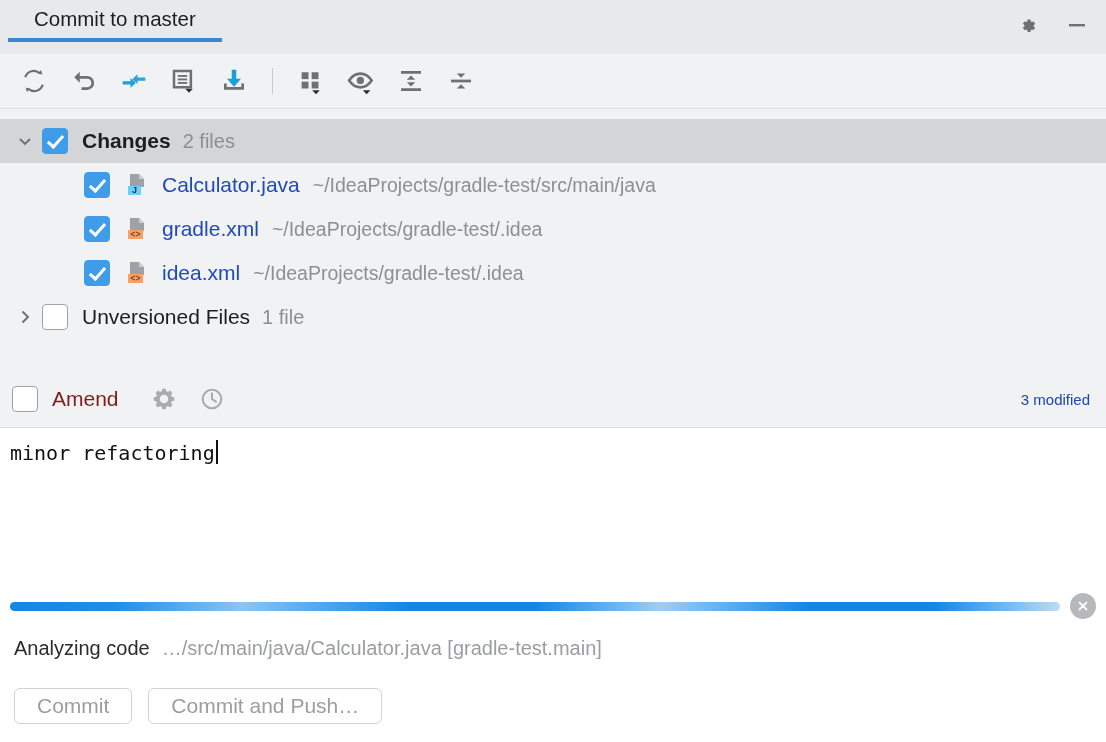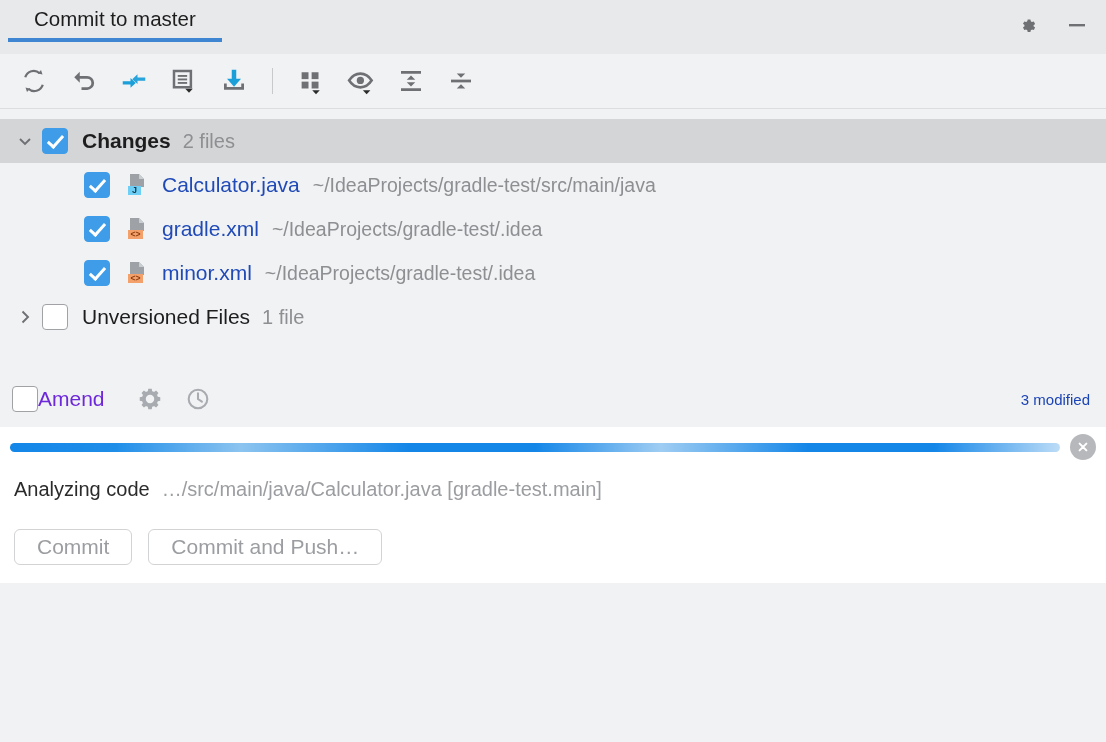--- a/index.html
+++ b/index.html
@@ -178,21 +178,22 @@
   .amend-bar {
     height: 56px;
     display: flex;
     align-items: center;
     padding: 0 16px 0 12px;
     flex: 0 0 auto;
     position: relative;
   }
   .amend-label {
     font-size: 21px;
-    color: #6d28d9;
+    color: #7f1d1d;
+    margin-left: 14px;
   }
   .amend-icons {
     display: flex;
     align-items: center;
     gap: 18px;
     margin-left: 30px;
   }
   .modified-count {
     margin-left: auto;
     font-size: 15px;
@@ -456,21 +457,21 @@
       <span class="indent-file"></span>
       <span class="cb checked"></span>
       <span class="file-icon">
         <svg width="26" height="26" viewBox="0 0 26 26">
           <path fill="#9ea1a5" d="M6 2h9l5 5v8H6z"></path>
           <path fill="#cbced1" d="M15 2l5 5h-5z"></path>
           <rect x="4" y="14" width="15" height="9" fill="#f4a06a"></rect>
           <text x="11.5" y="21.1" font-family="Liberation Sans, sans-serif" font-size="8.5" font-weight="bold" fill="#8c3b10" text-anchor="middle">&lt;&gt;</text>
         </svg>
       </span>
-      <span class="file-name">minor.xml</span>
+      <span class="file-name">idea.xml</span>
       <span class="file-path">~/IdeaProjects/gradle-test/.idea</span>
     </div>
 
     <div class="tree-row">
       <span class="twisty">
         <svg width="20" height="20" viewBox="0 0 20 20">
           <path fill="none" stroke="#6e7074" stroke-width="1.9" d="M7.5 4.5l5.5 5.5-5.5 5.5"></path>
         </svg>
       </span>
       <span class="cb unchecked"></span>
@@ -492,20 +493,23 @@
       <span class="icon-btn">
         <svg width="26" height="26" viewBox="0 0 24 24">
           <circle cx="12" cy="12" r="8.6" fill="none" stroke="#a8abaf" stroke-width="1.9"></circle>
           <path fill="none" stroke="#a8abaf" stroke-width="1.9" stroke-linecap="round" d="M12 6.8V12l3.6 2.4"></path>
         </svg>
       </span>
     </span>
     <span class="modified-count">3 modified</span>
   </div>
 
+  <div class="message-area">
+    <span class="message-text">minor refactoring</span><span class="caret"></span>
+  </div>
 
   <div class="progress-wrap">
     <div class="progress-track"></div>
     <div class="cancel-btn">
       <svg width="16" height="16" viewBox="0 0 16 16">
         <path stroke="#ffffff" stroke-width="2" stroke-linecap="round" d="M4.6 4.6l6.8 6.8M11.4 4.6l-6.8 6.8"></path>
       </svg>
     </div>
   </div>
 

